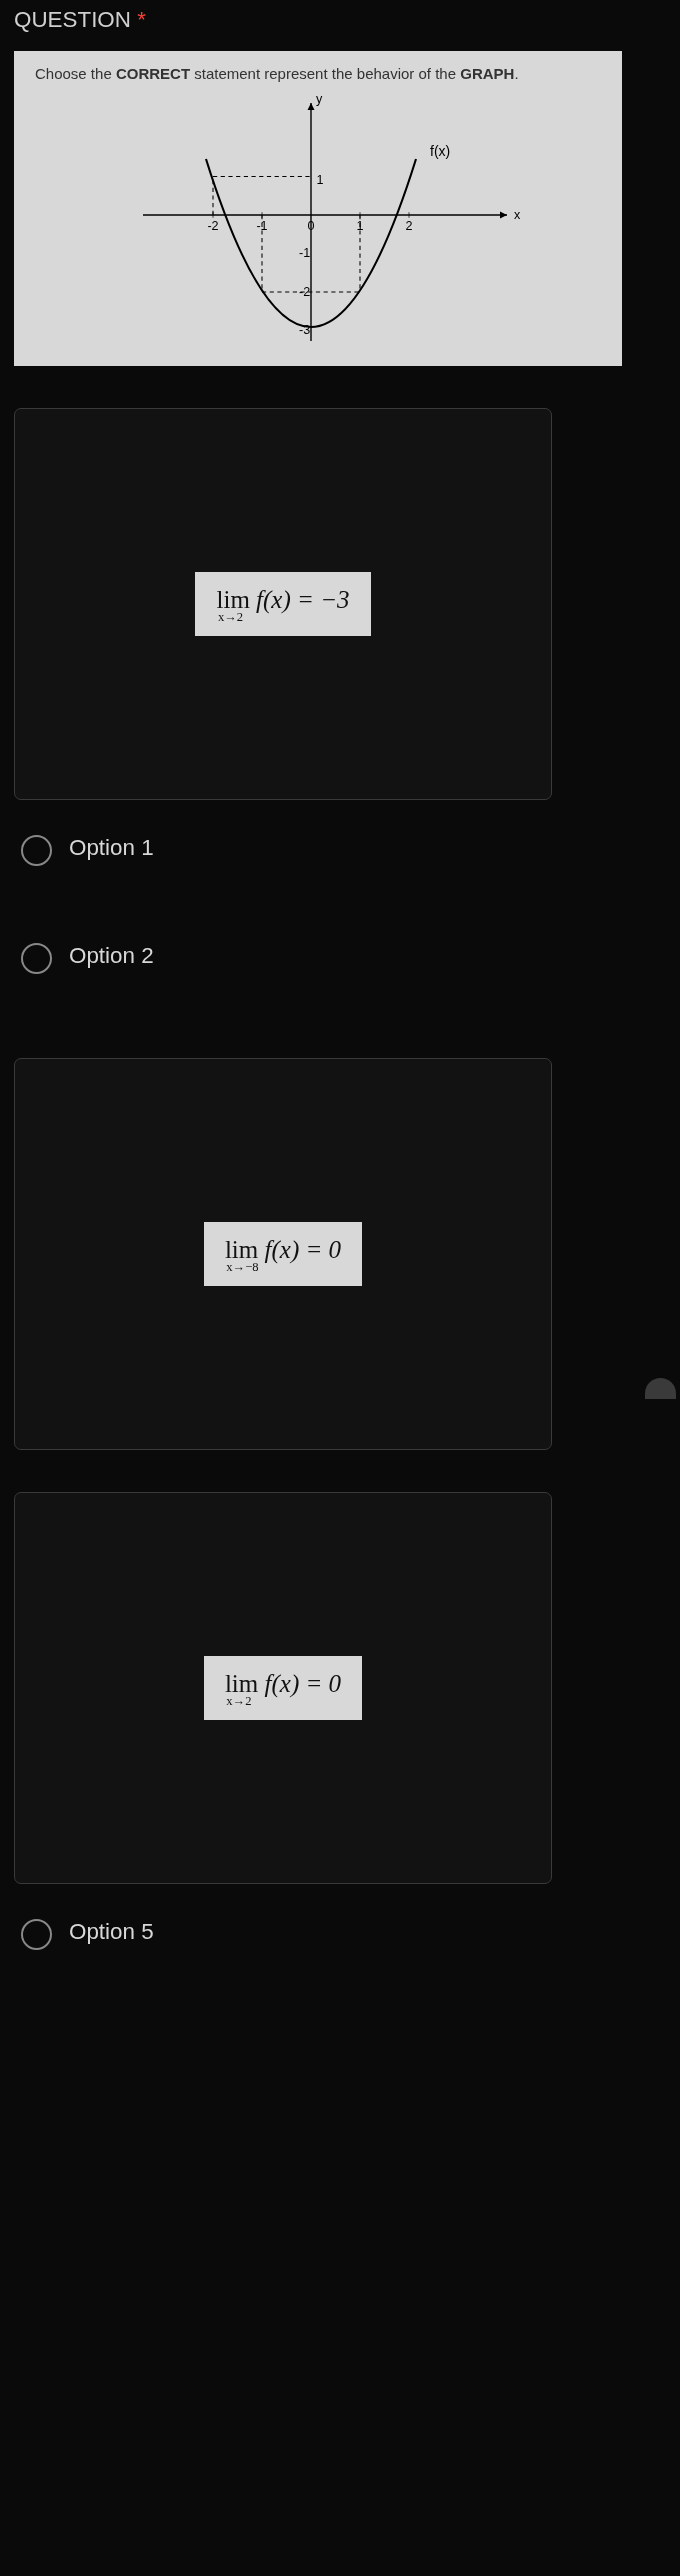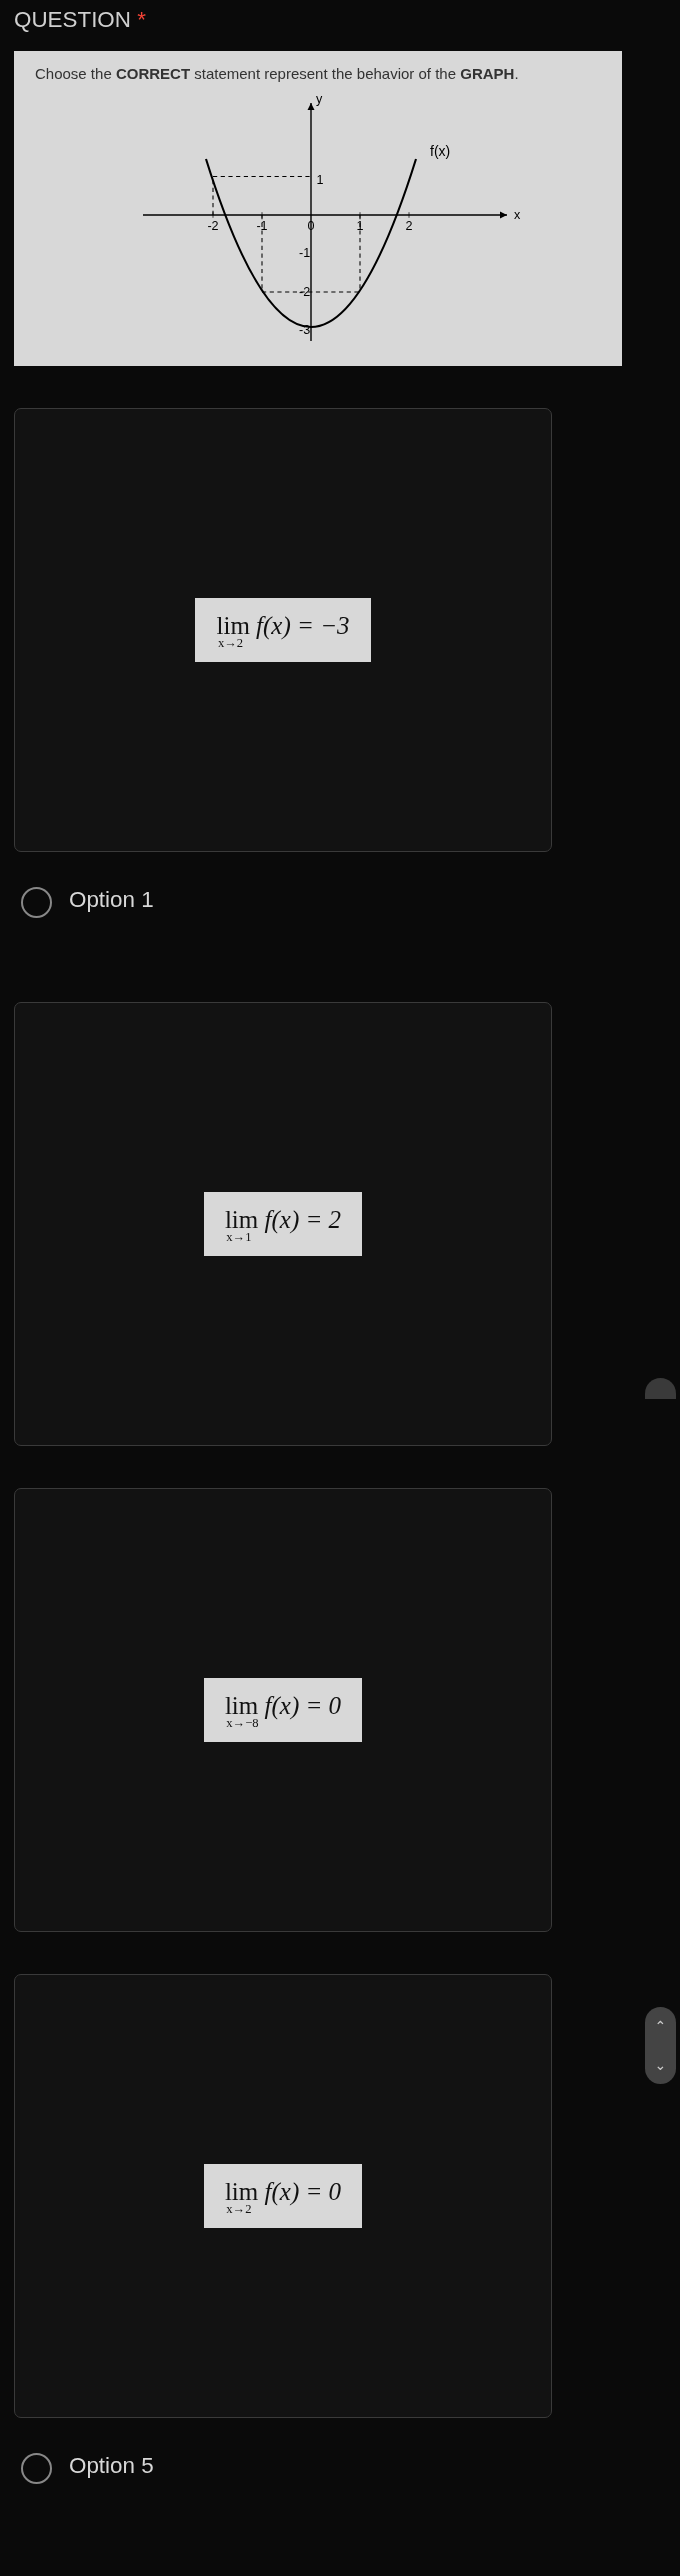--- a/index.html
+++ b/index.html
@@ -38,21 +38,21 @@
   }
   .graph-instruction strong { font-weight: bold; }
   .graph-svg {
     display: block;
     margin: 7px auto 0 auto;
   }
   .option-card {
     border: 0.7px solid #3a3a3a;
     border-radius: 7px;
     width: 538px;
-    height: 444px;
+    height: 392px;
     margin-top: 42px;
     display: flex;
     align-items: center;
     justify-content: center;
     background: #121212;
   }
   .math-img {
     background: #d8d8d8;
     padding: 14px 21px 10.5px 21px;
     color: #111;
@@ -170,25 +170,23 @@
       <div class="math-img">
         <div class="lim-line"><span>lim</span> <i>f(x) = −3</i></div>
         <div class="sub-line">x→2</div>
       </div>
     </div>
     <div class="option-row">
       <div class="radio"></div>
       <div class="option-label">Option 1</div>
     </div>
 
-    <div class="option-card">
-      <div class="math-img">
-        <div class="lim-line"><span>lim</span> <i>f(x) = 2</i></div>
-        <div class="sub-line">x→1</div>
-      </div>
+    <div class="option-row">
+      <div class="radio"></div>
+      <div class="option-label">Option 2</div>
     </div>
 
     <div class="option-card">
       <div class="math-img">
         <div class="lim-line"><span>lim</span> <i>f(x) = 0</i></div>
         <div class="sub-line">x→−8</div>
       </div>
     </div>
 
     <div class="option-card">

